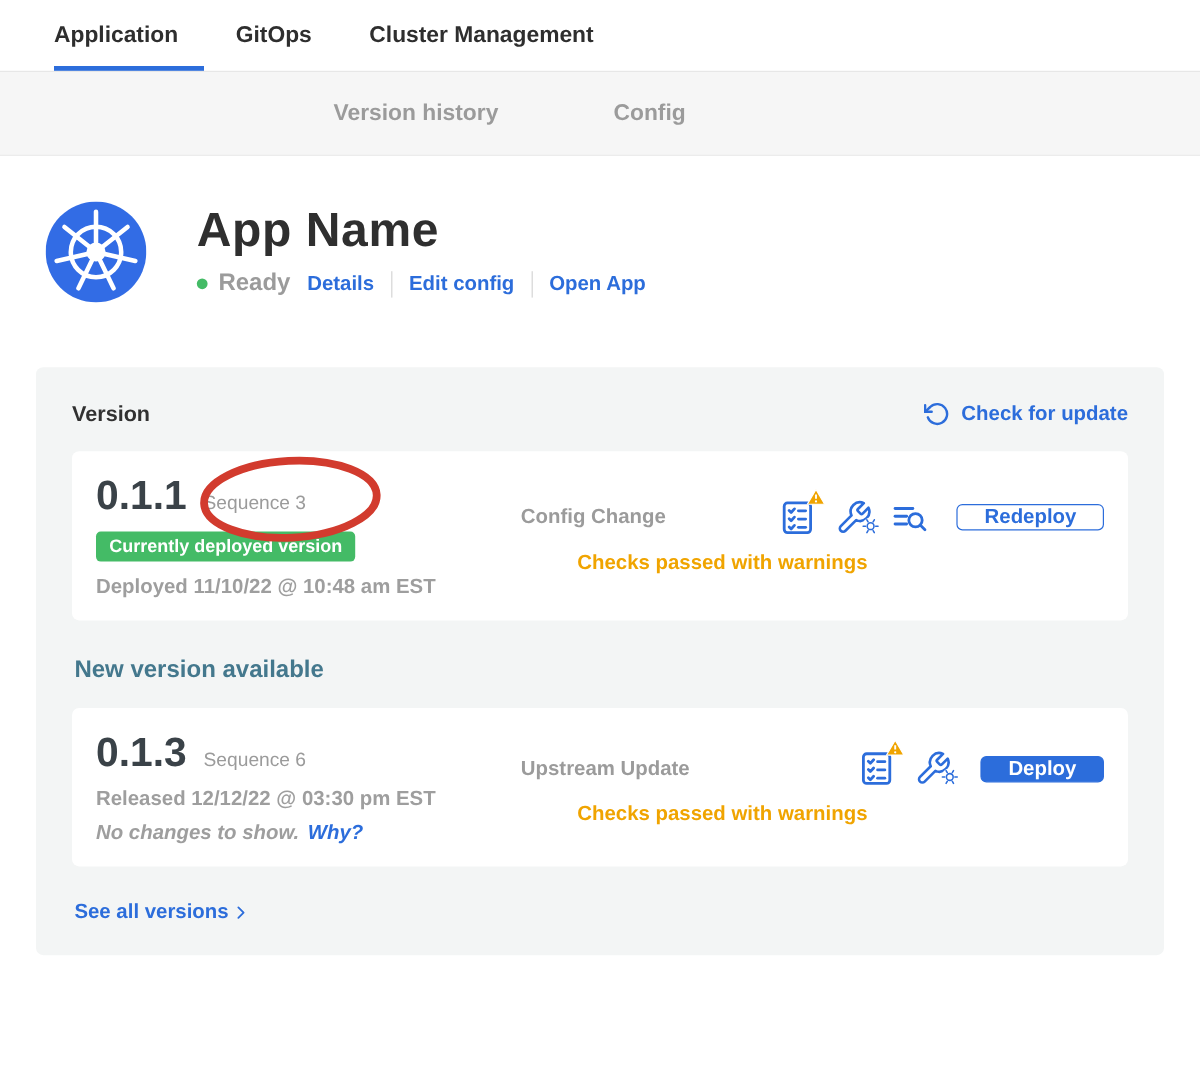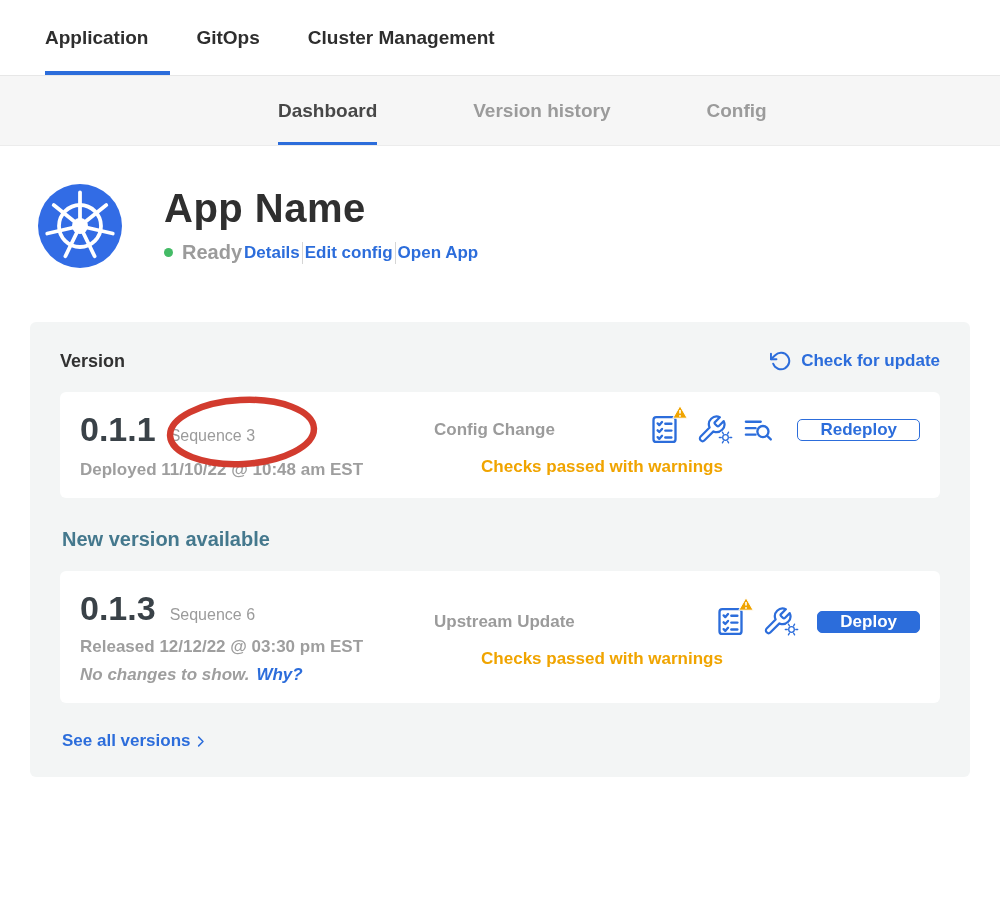--- a/index.html
+++ b/index.html
@@ -6,21 +6,21 @@
   html, body { width: 1000px; height: 898px; }
   body {
     font-family: "Liberation Sans", sans-serif;
     background: #ffffff;
     overflow: hidden;
     position: relative;
     color: #323232;
   }
   
   .top-nav {
-    height: 76px;
+    height: 60px;
     display: flex;
     align-items: stretch;
     padding-left: 45px;
     gap: 48px;
     border-bottom: 1px solid #e7e7e7;
     background: #fff;
   }
   .top-nav-item {
     display: flex;
     align-items: center;
@@ -77,21 +77,21 @@
   .app-title {
     font-size: 40px;
     font-weight: 700;
     color: #2f2f2f;
     letter-spacing: 0.5px;
   }
   .meta-row {
     display: flex;
     align-items: center;
     margin-top: 10px;
-    gap: 2px;
+    gap: 14px;
   }
   .status-group { display: flex; align-items: center; gap: 9px; }
   .status-dot { width: 9px; height: 9px; border-radius: 50%; background: #44bb66; }
   .status-label { font-size: 20px; font-weight: 700; color: #9b9b9b; }
   .hlink { font-size: 17px; font-weight: 700; color: #2c6ddb; text-decoration: none; cursor: pointer; white-space: nowrap; }
   .vsep { width: 1px; height: 22px; background: #d5d5d5; }
   
   .version-section {
     margin: 54px 30px 0;
     background: #f3f5f5;
@@ -158,21 +158,20 @@
 </head>
 <body>
 
 <nav class="top-nav">
   <div class="top-nav-item active">Application</div>
   <div class="top-nav-item">GitOps</div>
   <div class="top-nav-item">Cluster Management</div>
 </nav>
 
 <nav class="sub-nav">
-  <div class="sub-nav-item active">Dashboard</div>
   <div class="sub-nav-item">Version history</div>
   <div class="sub-nav-item">Config</div>
 </nav>
 
 <header class="app-header">
   <span class="k8s-logo">
     <svg viewBox="0 0 100 100" width="84" height="84">
       <circle cx="50" cy="50" r="50" fill="#326ce5"></circle>
       <g stroke="#ffffff" stroke-width="4.5" fill="none" stroke-linecap="round">
         <circle cx="50" cy="50" r="25"></circle>
@@ -223,20 +222,21 @@
   
   <div class="card">
     <div class="card-left">
       <div class="version-row">
         <span class="version-num">0.1.1</span>
         <span class="sequence">Sequence 3</span>
         <svg class="annotation" viewBox="0 0 160 80" width="160" height="80">
           <ellipse cx="80" cy="40" rx="72" ry="32" fill="none" stroke="#d23b2e" stroke-width="6.5" stroke-linecap="round" transform="rotate(-3 80 40)"></ellipse>
         </svg>
       </div>
+      <span class="badge">Currently deployed version</span>
       <div class="gray-line">Deployed 11/10/22 @ 10:48 am EST</div>
     </div>
     <div class="card-right">
       <div class="cr-top">
         <span class="change-type">Config Change</span>
         <span class="icons">
           <span class="icon-wrap">
             <svg viewBox="0 0 24 24" width="33" height="33" fill="none" stroke="#2c6ddb" stroke-width="1.7" stroke-linecap="round" stroke-linejoin="round">
               <rect x="4" y="3" width="16" height="18" rx="2"></rect>
               <polyline points="7 7.6 8.2 8.8 10.2 6.6"></polyline>

